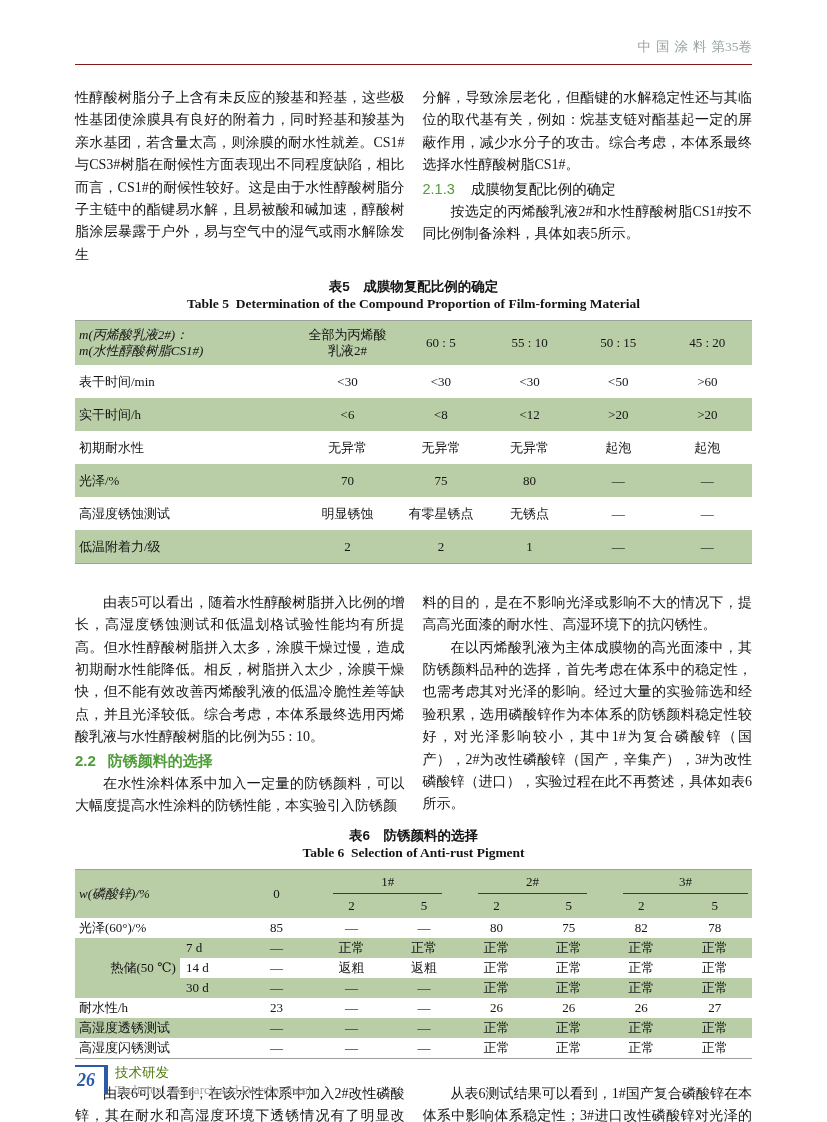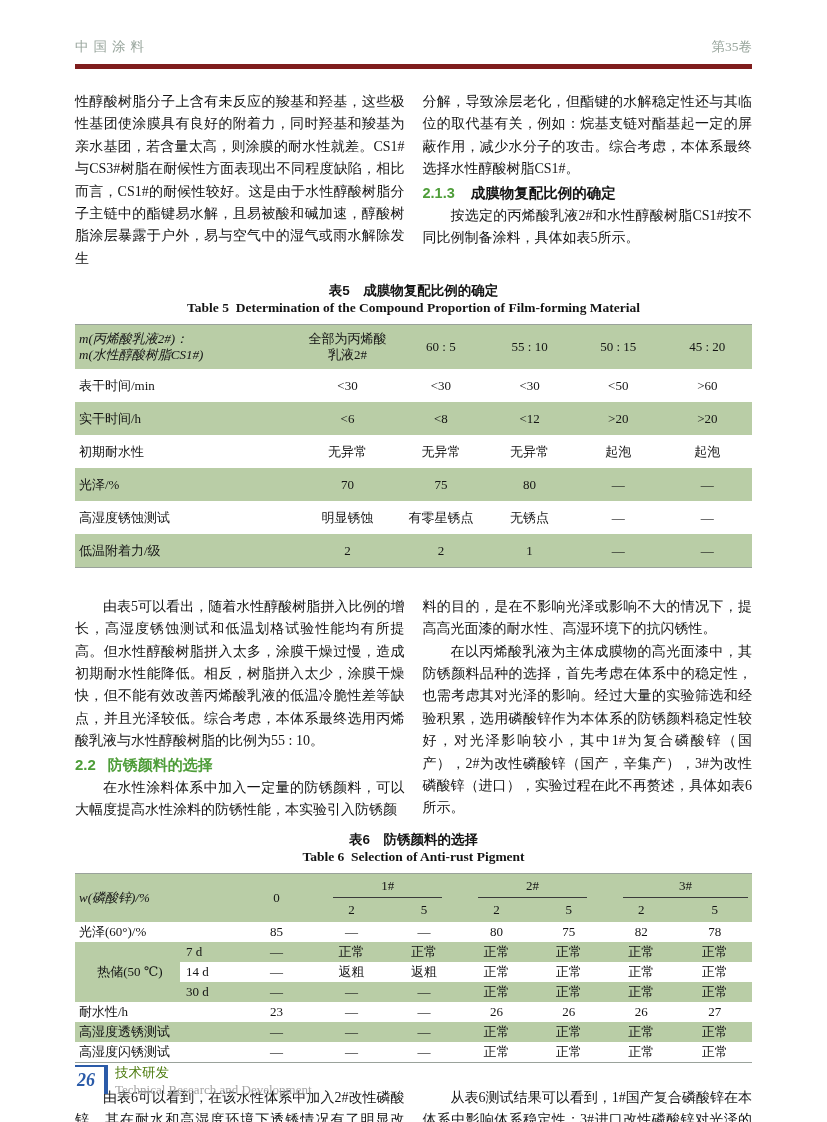--- a/index.html
+++ b/index.html
@@ -4,55 +4,55 @@
 <style>
   * { margin:0; padding:0; box-sizing:border-box; }
   html,body { background:#ffffff; }
   .page {
     position:relative; width:827px; height:1122px; background:#ffffff;
     font-family:"Liberation Serif","DejaVu Serif",serif;
     color:#141414; margin:0 auto; padding:38px 75px 0 75px; overflow:hidden;
   }
   
   .runhead {
-    display:flex; justify-content:space-between; align-items:flex-end;
+    display:flex; justify-content:flex-end; align-items:flex-end;
     color:#99a69d; font-size:13.5px; padding-bottom:8px;
-    border-bottom:5px solid #7f1d1d;
+    border-bottom:1px solid #7f1d1d;
   }
   .journal { letter-spacing:5px; }
   
   .two-col { display:flex; gap:18px; }
   .col { flex:1 1 0; text-align:justify; }
   .para { font-size:14px; line-height:22.4px; color:#141414; }
   .indent { text-indent:2em; }
   .sec-top { margin-top:22px; }
   .sec-mid { margin-top:28px; }
   .sec-bot { margin-top:24px; }
-  .h3 { font-family:"Liberation Sans","DejaVu Sans",sans-serif; font-size:14.5px; font-weight:bold; line-height:22.4px; margin:1px 0; }
+  .h3 { font-family:"Liberation Sans","DejaVu Sans",sans-serif; font-size:14.5px; font-weight:normal; line-height:22.4px; margin:1px 0; }
   .hnum { color:#4e9d39; margin-right:16px; }
   .h2 { font-family:"Liberation Sans","DejaVu Sans",sans-serif; font-size:15px; font-weight:bold; color:#4e9d39; line-height:22.4px; margin:1px 0; }
   .h2 .hnum { margin-right:12px; }
   
   .table-block { margin-top:12px; }
   .cap-cn { text-align:center; font-weight:bold; font-size:13.5px; line-height:17px;
             font-family:"Liberation Sans","DejaVu Sans",sans-serif; white-space:pre-wrap; }
   .cap-en { text-align:center; font-weight:bold; font-size:13.5px; line-height:18px;
             margin-bottom:7px; white-space:pre-wrap; }
   
   table.tbl { width:100%; border-collapse:collapse; font-size:13px;
               border-top:1px solid #9aa29b; border-bottom:1px solid #9aa29b; }
   .tbl th, .tbl td { font-weight:normal; text-align:center; padding:2px 4px; line-height:16px; vertical-align:middle; }
   .tbl .shade, .tbl th.shade, .tbl td.shade { background:#b9cda6; }
   .tbl .rowlabel { text-align:left; }
   .pre { white-space:pre-line; }
   .t5 thead th { padding-top:6px; padding-bottom:6px; }
   .t5 tbody td { height:33px; }
   .t6 tbody td { height:20px; }
   .t6 .sublabel { text-align:left; padding-left:6px; }
-  .t6 .groupcell { background:#b9cda6; text-align:center; padding-left:9px; }
+  .t6 .groupcell { background:#b9cda6; text-align:right; padding-left:9px; }
   .grp-inner { display:block; margin:0 14px; padding:2px 0 3px 0; border-bottom:1px solid #3a3a3a; }
   .grp-inner.grp-last { margin-right:0; }
   .t6 .subhead th { padding-top:2px; padding-bottom:4px; }
   .ital { font-style:italic; }
   
   .pfoot { position:absolute; left:75px; bottom:24px; display:flex; align-items:flex-start; }
   .pnum { font-family:"Liberation Serif","DejaVu Serif",serif; font-style:italic; font-weight:bold;
           font-size:18px; line-height:24px; color:#2b5ba8; border-top:2px solid #2b5ba8; padding:1px 9px 0 2px; }
   .vbar { width:4px; height:29px; background:#2b5ba8; }
   .secbox { margin-left:7px; }

